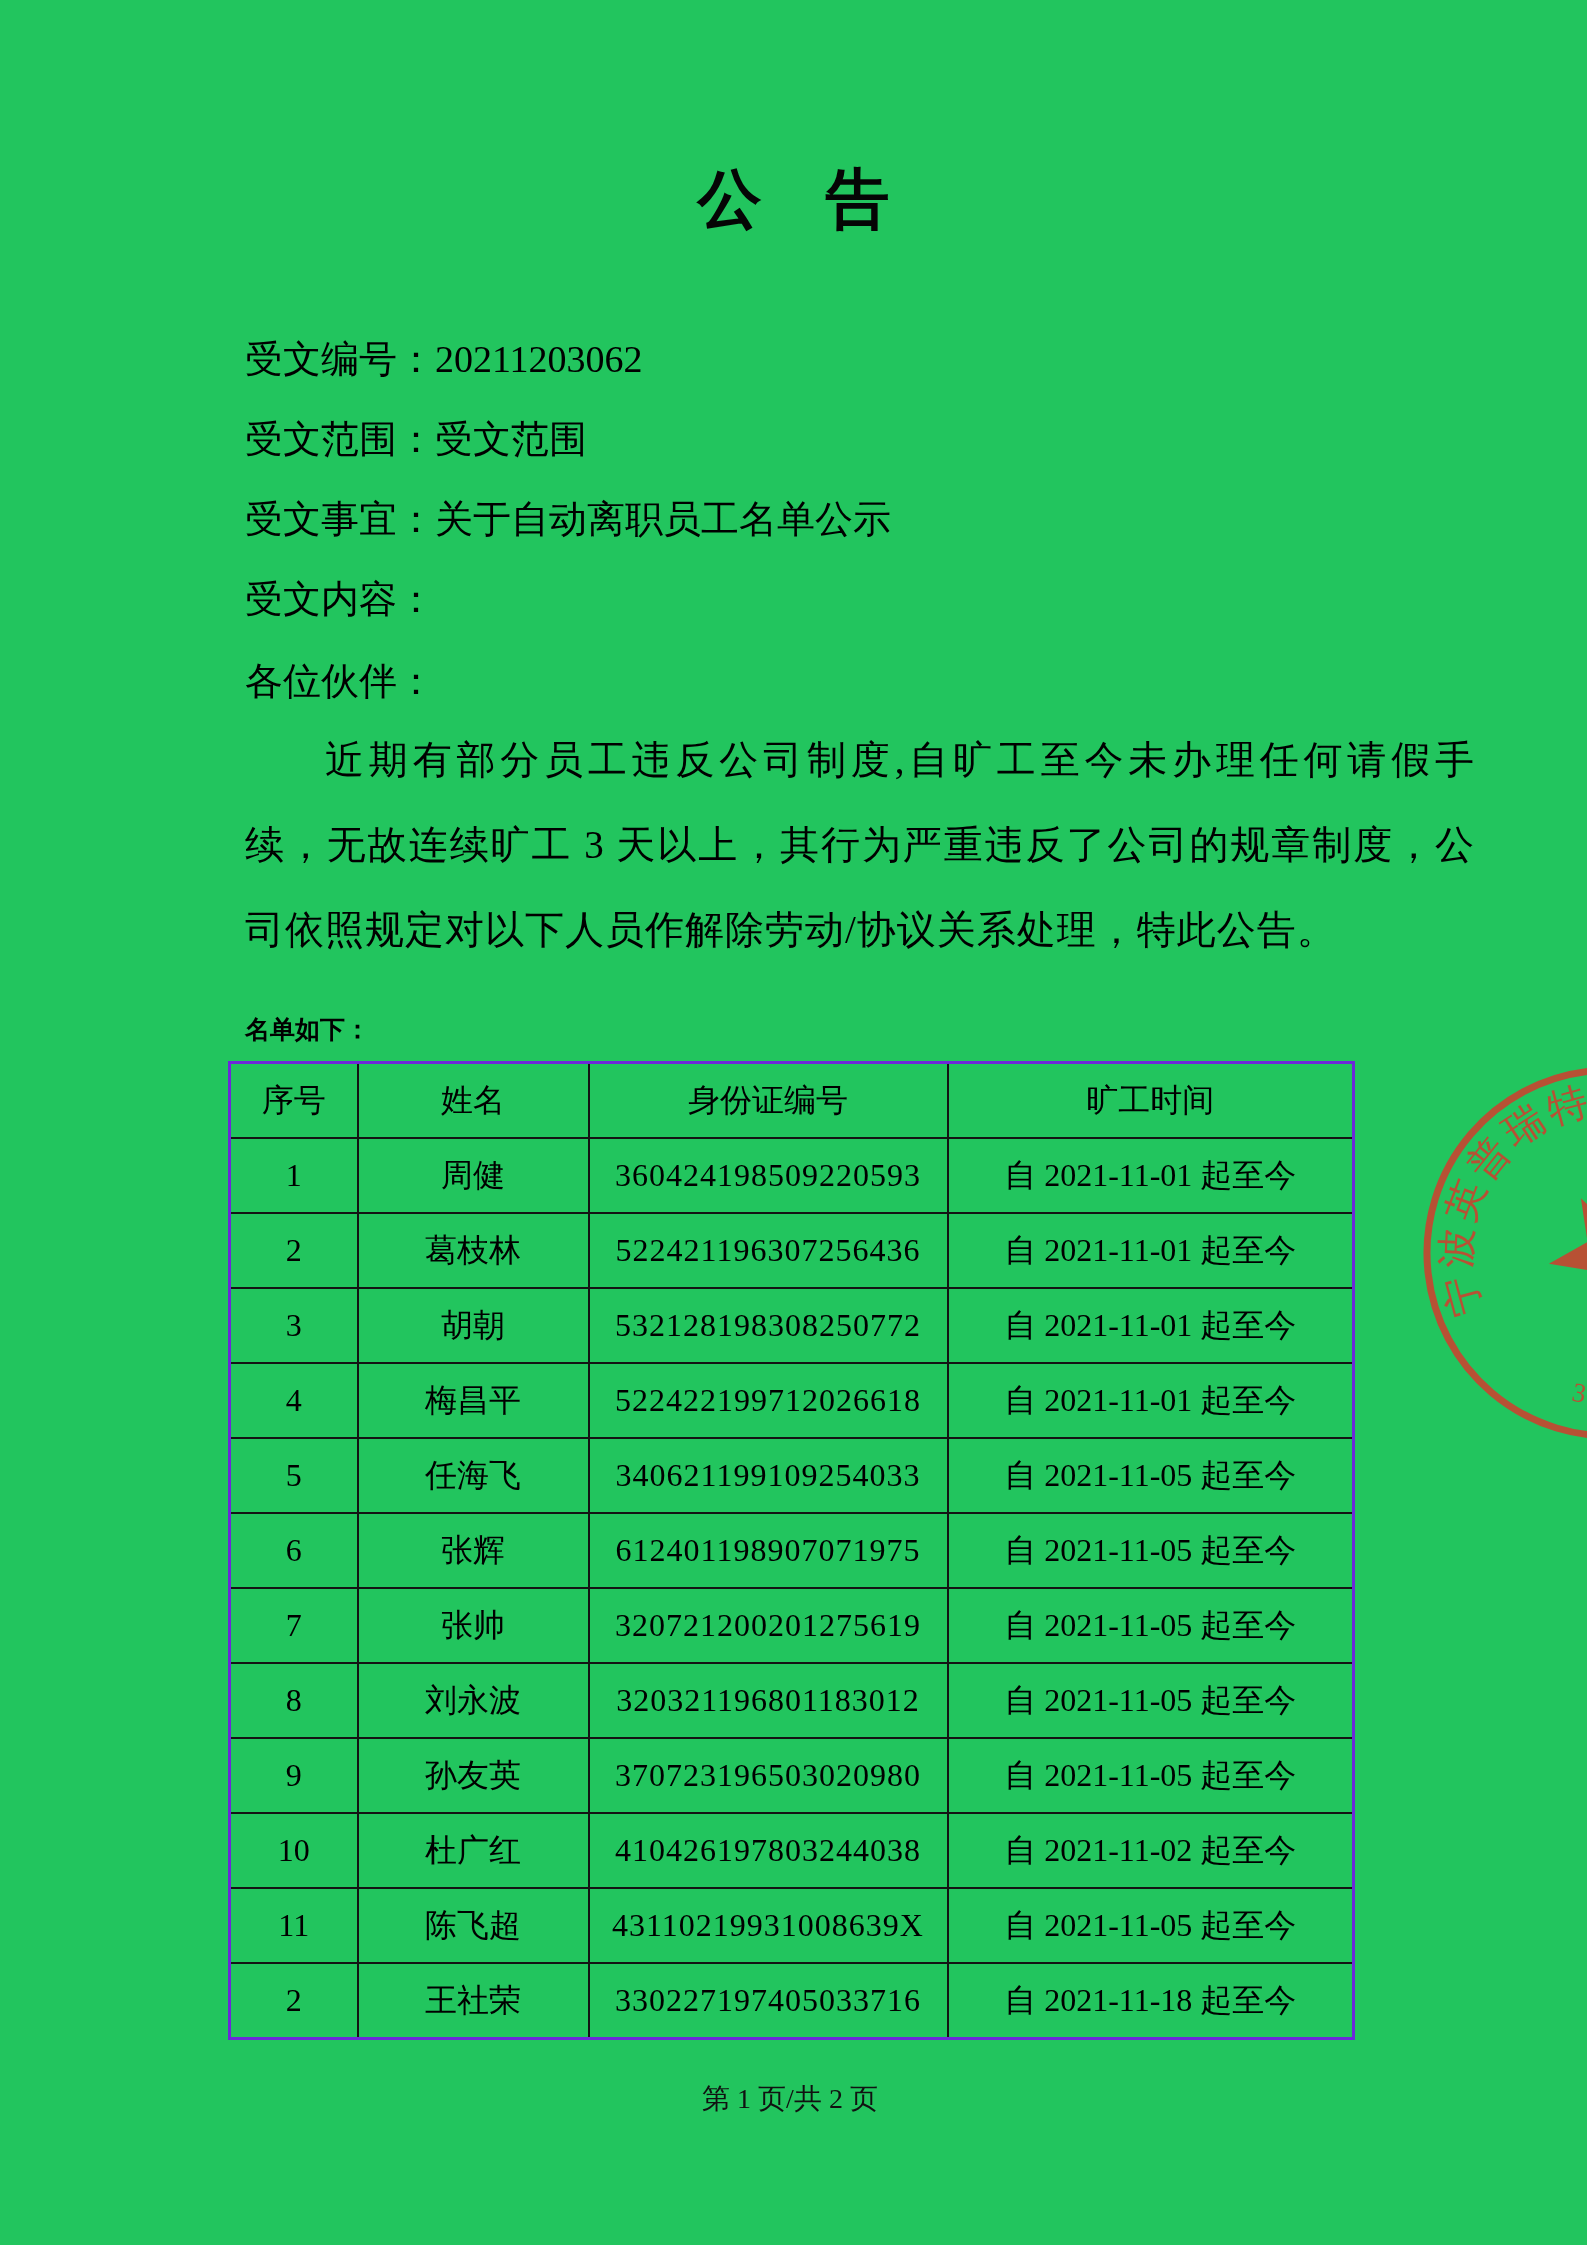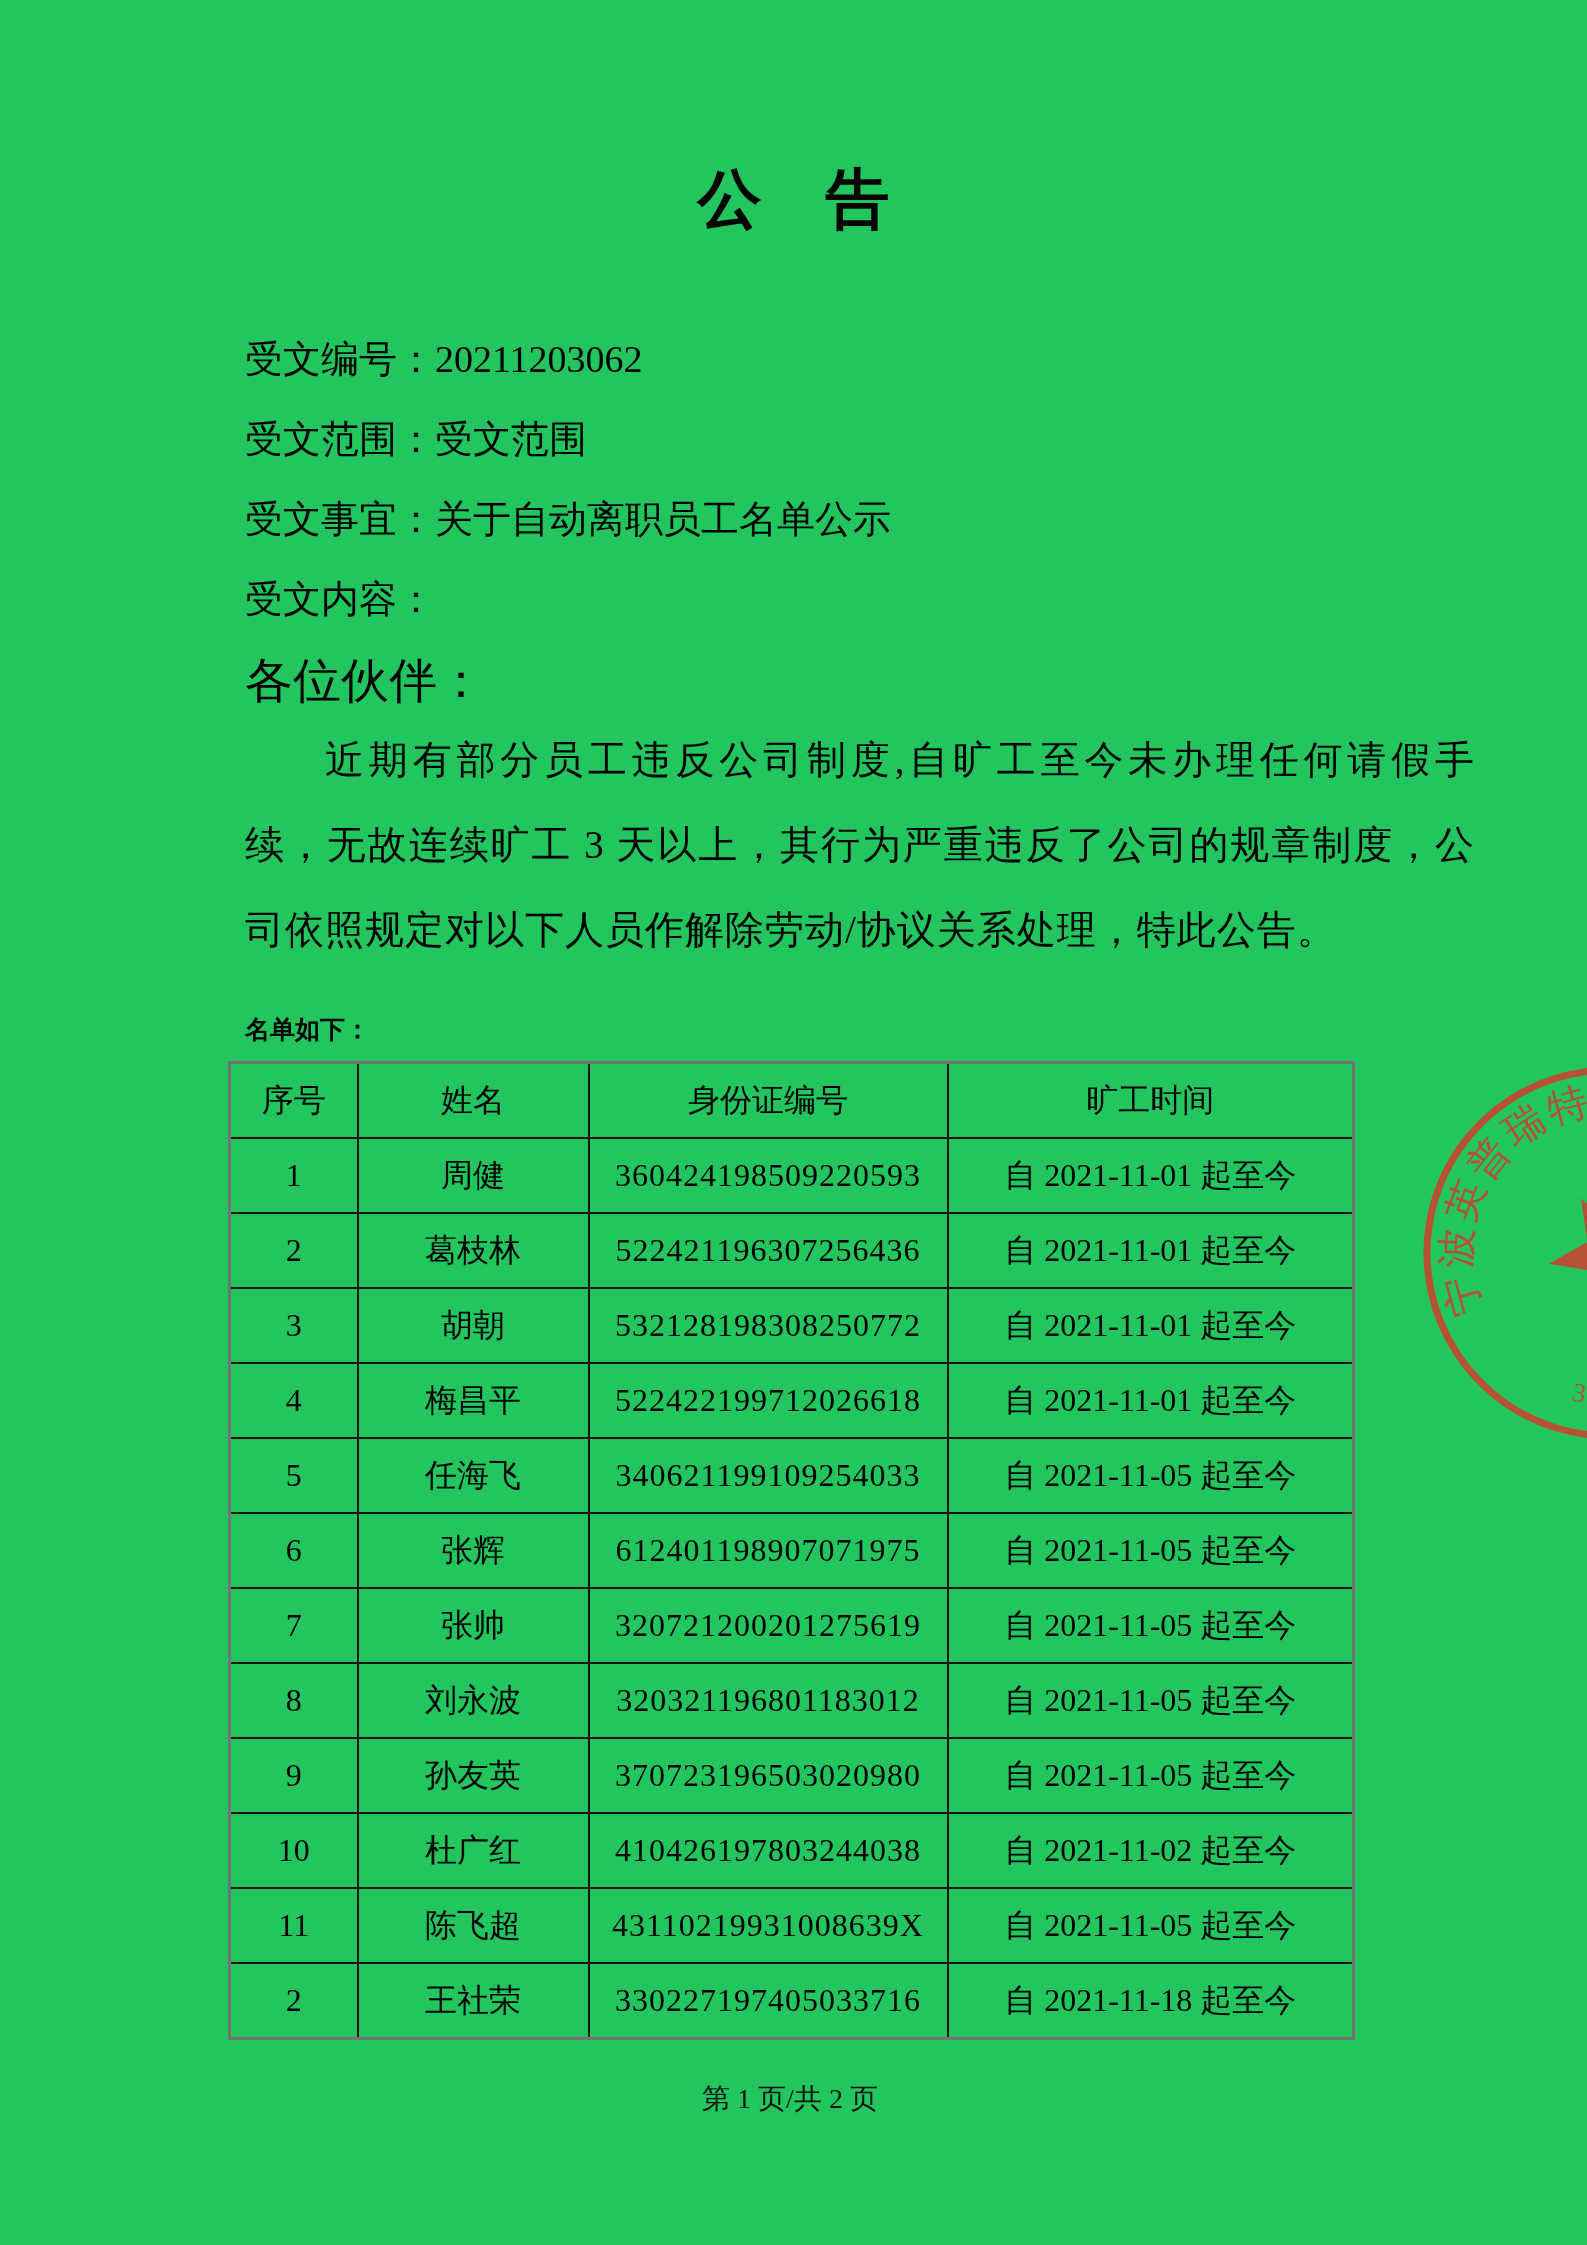--- a/index.html
+++ b/index.html
@@ -31,21 +31,21 @@
     height:80px;
     font-size:38px;
     line-height:62px;
     white-space:nowrap;
   }
   .meta-label{font-weight:normal;}
   .meta-value{font-weight:normal;}
   .salutation{
     margin-left:245px;
     height:80px;
-    font-size:48px;
+    font-size:38px;
     line-height:66px;
   }
   .paragraph{
     margin:0 112px 0 245px;
   }
   .para-line{
     height:85px;
     line-height:64px;
     font-size:39px;
     letter-spacing:1px;
@@ -62,21 +62,21 @@
     font-size:25px;
     font-weight:bold;
     height:42px;
     line-height:42px;
   }
   table.emp{
     margin-left:228px;
     width:1124px;
     border-collapse:collapse;
     table-layout:fixed;
-    border:3px solid #737373;
+    border:3px solid #6d28d9;
   }
   table.emp th, table.emp td{
     border:2px solid #141414;
     text-align:center;
     vertical-align:middle;
     font-weight:normal;
     padding:0;
     overflow:hidden;
   }
   table.emp th{

